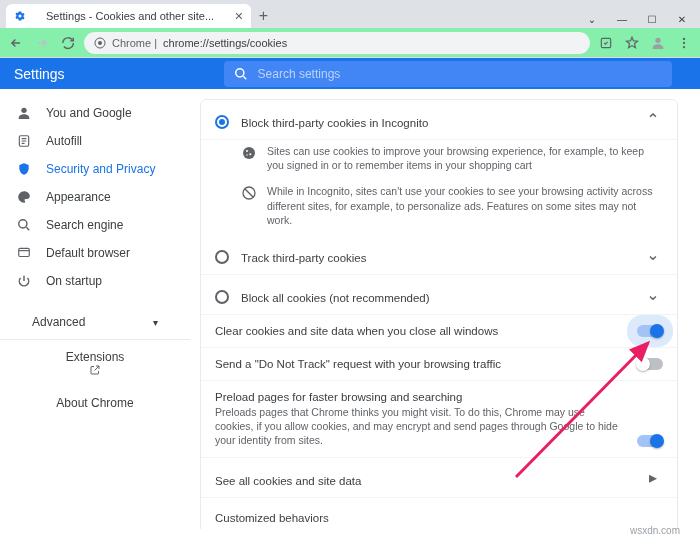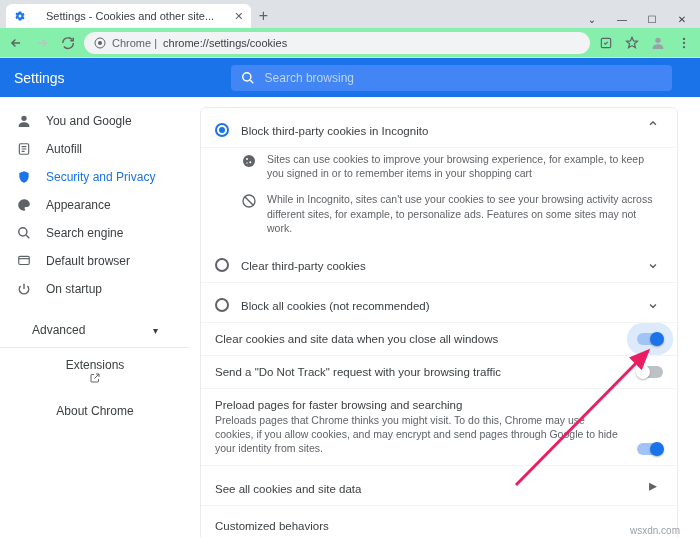--- a/index.html
+++ b/index.html
@@ -9,21 +9,21 @@
   .tab .favicon { width:12px; height:12px; }
   .tab-close { color:#5f6368; font-size:11px; margin-left:auto; }
   .newtab { width:24px; height:24px; display:flex; align-items:center; justify-content:center; color:#5f6368; font-size:16px; }
   .wincontrols { margin-left:auto; display:flex; gap:2px; padding-right:4px; }
   .wincontrols span { width:28px; height:18px; display:flex; align-items:center; justify-content:center; font-size:10px; color:#3c4043; }
   .toolbar { height:30px; background:#86efac; border-bottom:1px solid #dadce0; display:flex; align-items:center; padding:0 6px; gap:6px; }
   .navbtn { width:20px; height:20px; display:flex; align-items:center; justify-content:center; color:#5f6368; }
   .omnibox { flex:1; height:22px; background:#f1f3f4; border-radius:11px; display:flex; align-items:center; padding:0 10px; font-size:11px; color:#5f6368; gap:6px; }
   .omnibox .urltxt { color:#3c4043; }
   .tbicon { width:20px; height:20px; display:flex; align-items:center; justify-content:center; color:#5f6368; }
-  .bluebar { height:39px; background:#1a73e8; display:flex; align-items:center; padding:0 14px; gap:16px; }
+  .bluebar { height:31px; background:#1a73e8; display:flex; align-items:center; padding:0 14px; gap:9px; }
   .bluebar-title { color:#fff; font-size:14px; font-weight:500; }
   .searchwrap { flex:1; margin-left:150px; margin-right:14px; }
   .searchbox { background:#4285f4; height:26px; border-radius:4px; display:flex; align-items:center; padding:0 10px; gap:10px; color:#bbd4fb; font-size:12px; }
   .content { display:flex; height:440px; }
   .sidebar { width:190px; padding:10px 0; }
   .sbitem { display:flex; align-items:center; height:28px; padding:0 16px; gap:14px; font-size:12px; color:#3c4043; cursor:pointer; }
   .sbitem.active { color:#1a73e8; }
   .sbitem .ic { width:16px; height:16px; display:flex; align-items:center; justify-content:center; color:#5f6368; }
   .sbitem.active .ic { color:#1a73e8; }
   .adv { display:flex; align-items:center; justify-content:space-between; padding:10px 32px; font-size:12px; color:#3c4043; border-bottom:1px solid #e8eaed; margin-top:10px;gap:13px; }
@@ -123,21 +123,21 @@
 </div>
 
 <div class="bluebar">
   <div class="bluebar-title">Settings</div>
   <div class="searchwrap">
     <div class="searchbox">
       <svg width="14" height="14" viewBox="0 0 24 24" fill="none" stroke="#fff" stroke-width="2.5">
           <circle cx="10" cy="10" r="7"></circle>
           <path d="M21 21l-5-5"></path>
         </svg>
-      <span>Search browsing</span>
+      <span>Search settings</span>
     </div>
   </div>
 </div>
 
 <div class="content">
   <div class="sidebar">
     <div class="sbitem">
         <span class="ic">
           <svg width="16" height="16" viewBox="0 0 24 24" fill="#5f6368">
             <circle cx="12" cy="8" r="4"></circle>
@@ -234,21 +234,21 @@
         <svg class="subic" viewBox="0 0 24 24" fill="none" stroke="#5f6368" stroke-width="2">
             <circle cx="12" cy="12" r="9"></circle>
             <path d="M6 6l12 12"></path>
           </svg>
         <div class="subtxt">While in Incognito, sites can't use your cookies to see your browsing activity across different sites, for example, to personalize ads. Features on some sites may not work.</div>
       </div>
       <div class="row">
         <span class="lead">
             <span class="radio"></span>
           </span>
-        <div class="txt">Clear third-party cookies</div>
+        <div class="txt">Track third-party cookies</div>
         <span class="trail">⌄</span>
       </div>
       <div class="row">
         <span class="lead">
             <span class="radio"></span>
           </span>
         <div class="txt">Block all cookies (not recommended)</div>
         <span class="trail">⌄</span>
       </div>
       <div class="row">

